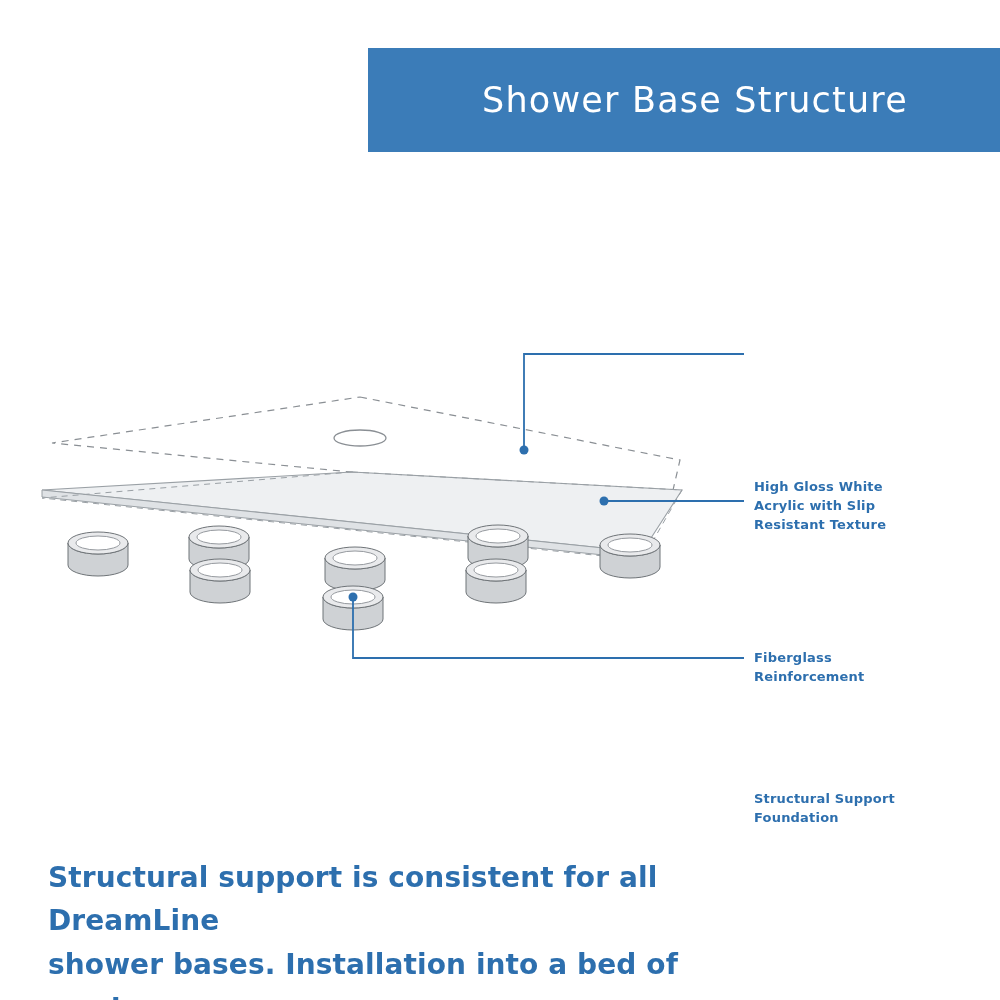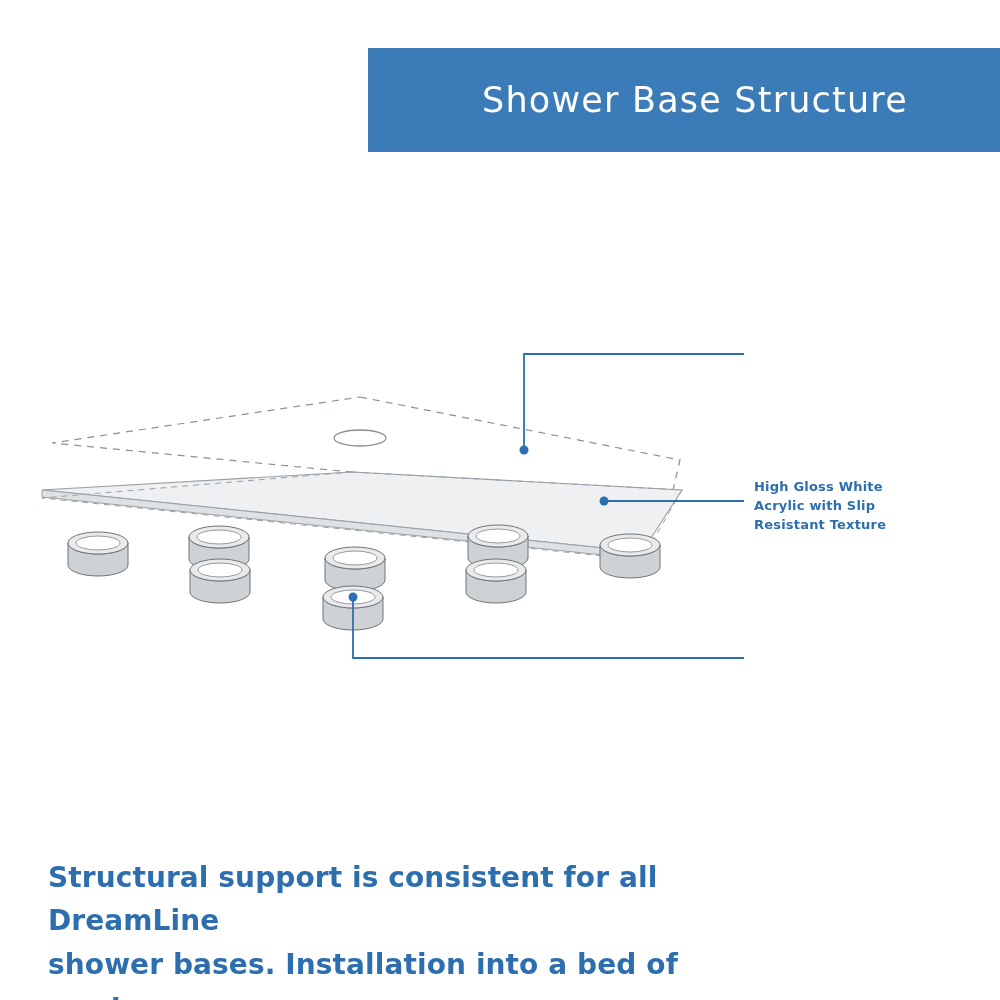--- a/index.html
+++ b/index.html
@@ -167,17 +167,21 @@
       <circle cx="604" cy="341" r="4.5" fill="#2d6fae"></circle>
 
       <polyline points="353,437 353,498 744,498" fill="none" stroke="#2d6fae" stroke-width="1.8"></polyline>
       <circle cx="353" cy="437" r="4.5" fill="#2d6fae"></circle>
     </g>
   </svg>
 
   <div class="callout-label" id="callout-acrylic-label">High Gloss White
 Acrylic with Slip
 Resistant Texture</div>
+  <div class="callout-label" id="callout-fiberglass-label">Fiberglass
+Reinforcement</div>
+  <div class="callout-label" id="callout-support-label">Structural Support
+Foundation</div>
 </div>
 
 <div id="footer-note">Structural support is consistent for all DreamLine
 shower bases. Installation into a bed of mortar
 is required.</div>
 
 </body></html>

